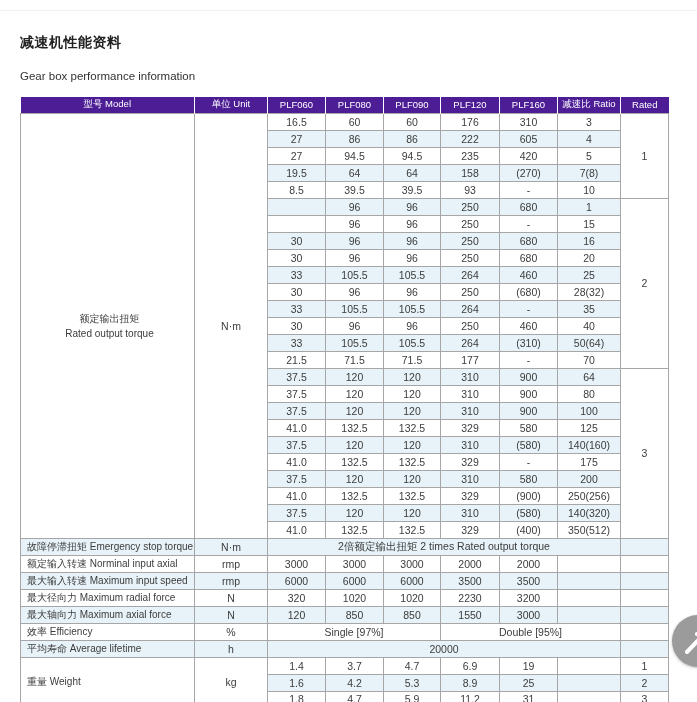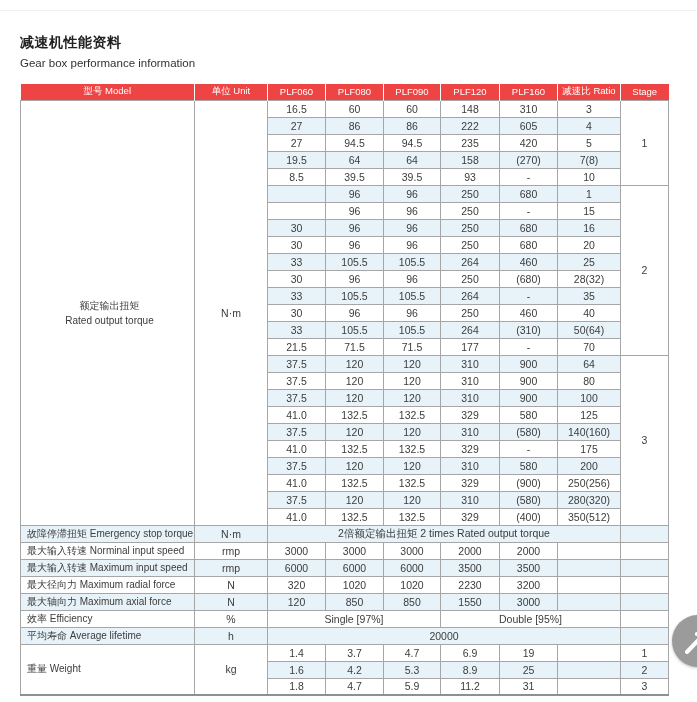--- a/index.html
+++ b/index.html
@@ -4,30 +4,30 @@
 <style>
   * { margin:0; padding:0; box-sizing:border-box; }
   html,body { background:#fff; }
   .page {
     position:relative; width:697px; height:702px; background:#ffffff;
     overflow:hidden; font-family:"Liberation Sans", sans-serif; color:#3c3c3c;
   }
   .topline { position:absolute; top:10px; left:0; width:100%; height:1px; background:#f1f1f1; }
   .content { padding:34px 9px 0 20px; }
   .title-cn { font-size:14px; font-weight:bold; color:#222; letter-spacing:0.5px; }
-  .title-en { font-size:11.5px; color:#333; margin-top:5px; }
+  .title-en { font-size:11.5px; color:#333; margin-top:18px; }
 
   table.perf {
     border-collapse:collapse; table-layout:fixed;
     width:648px; margin-top:15px;
     font-size:10.5px; color:#3c3c3c;
     border-bottom:2px solid #8f8f8f;
   }
   thead th {
-    background:#ef4444; color:#ffffff; font-weight:normal; font-size:9.5px;
+    background:#4c1d95; color:#ffffff; font-weight:normal; font-size:9.5px;
     height:16px; text-align:center; border-left:1px solid #ffffff;
     overflow:hidden; white-space:nowrap;
   }
   thead th:first-child { border-left:none; }
   tbody td {
     border:1px solid #a6a6a6; height:17px; text-align:center;
     overflow:hidden; white-space:nowrap; padding:0 2px;
     background:#ffffff;
   }
   tr.alt td { background:#e7f3f8; }
@@ -66,34 +66,34 @@
       <thead>
         <tr>
             <th>型号 Model</th>
             <th>单位 Unit</th>
             <th>PLF060</th>
             <th>PLF080</th>
             <th>PLF090</th>
             <th>PLF120</th>
             <th>PLF160</th>
             <th>减速比 Ratio</th>
-            <th>Stage</th>
+            <th>Rated</th>
           </tr>
       </thead>
       <tbody>
           <tr>
             <td rowspan="25" class="torque-label merged">
               <div>额定输出扭矩</div>
               <div>Rated output torque</div>
             </td>
             <td rowspan="25" class="merged">N·m</td>
             <td class="num">16.5</td>
             <td class="num">60</td>
             <td class="num">60</td>
-            <td class="num">148</td>
+            <td class="num">176</td>
             <td class="num">310</td>
             <td class="num">3</td>
             <td rowspan="5" class="merged">1</td>
           </tr>
           <tr class="alt">
             <td class="num">27</td>
             <td class="num">86</td>
             <td class="num">86</td>
             <td class="num">222</td>
             <td class="num">605</td>
@@ -268,38 +268,38 @@
             <td class="num">329</td>
             <td class="num">(900)</td>
             <td class="num">250(256)</td>
           </tr>
           <tr class="alt">
             <td class="num">37.5</td>
             <td class="num">120</td>
             <td class="num">120</td>
             <td class="num">310</td>
             <td class="num">(580)</td>
-            <td class="num">280(320)</td>
+            <td class="num">140(320)</td>
           </tr>
           <tr>
             <td class="num">41.0</td>
             <td class="num">132.5</td>
             <td class="num">132.5</td>
             <td class="num">329</td>
             <td class="num">(400)</td>
             <td class="num">350(512)</td>
           </tr>
           <tr class="alt">
             <td class="rowlabel">故障停滞扭矩 Emergency stop torque</td>
             <td>N·m</td>
             <td colspan="6" class="num">2倍额定输出扭矩  2 times Rated output torque</td>
             <td class="num"></td>
           </tr>
           <tr>
-            <td class="rowlabel">最大输入转速 Norminal input speed</td>
+            <td class="rowlabel">额定输入转速 Norminal input axial</td>
             <td>rmp</td>
             <td class="num">3000</td>
             <td class="num">3000</td>
             <td class="num">3000</td>
             <td class="num">2000</td>
             <td class="num">2000</td>
             <td class="num"></td>
             <td class="num"></td>
           </tr>
           <tr class="alt">

